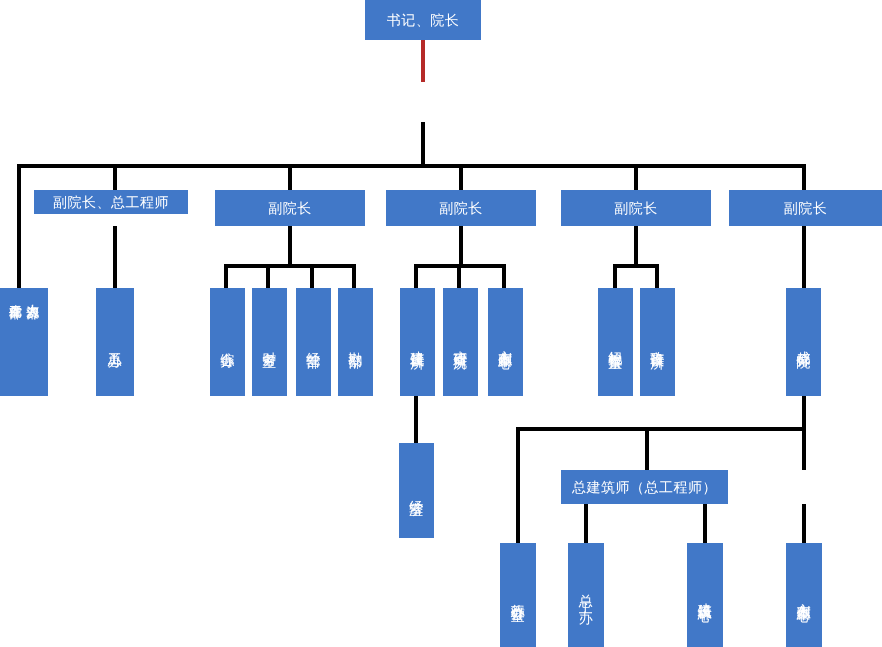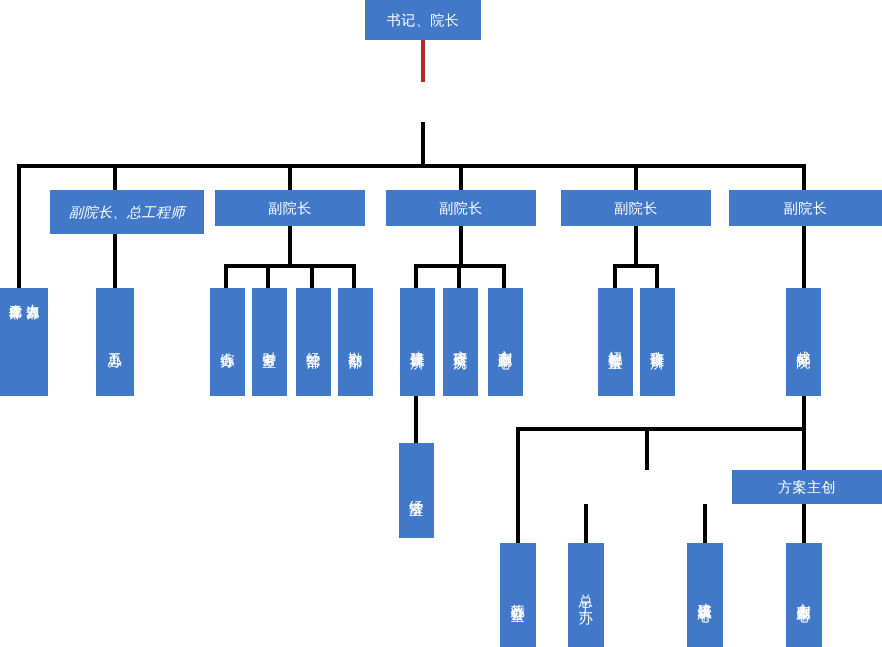--- a/index.html
+++ b/index.html
@@ -112,21 +112,21 @@
   <div class="ln" style="left:802px;top:427px;width:4px;height:43px;"></div>
 
   <div class="ln" style="left:584px;top:504px;width:4px;height:39px;"></div>
   <div class="ln" style="left:703px;top:504px;width:4px;height:39px;"></div>
 
   <div class="ln" style="left:802px;top:504px;width:4px;height:39px;"></div>
 
   <div class="node h" style="left:365px;top:0px;width:116px;height:40px;">书记、院长</div>
 
 
-  <div class="node h" style="left:50px;top:190px;width:154px;height:44px;font-style:italic;">副院长、总工程师</div>
+  <div class="node h" style="left:34px;top:190px;width:154px;height:24px;">副院长、总工程师</div>
   <div class="node h" style="left:215px;top:190px;width:150px;height:36px;">副院长</div>
   <div class="node h" style="left:386px;top:190px;width:150px;height:36px;">副院长</div>
   <div class="node h" style="left:561px;top:190px;width:150px;height:36px;">副院长</div>
   <div class="node h" style="left:729px;top:190px;width:153px;height:36px;">副院长</div>
 
   <div class="node v" style="left:0px;top:288px;width:48px;height:108px;">
     <div class="vcols">
       <span class="vtext">人力资源部</span>
       <span class="vtext">党群工作部</span>
     </div>
@@ -167,22 +167,22 @@
   </div>
 
   <div class="node v" style="left:786px;top:288px;width:35px;height:108px;">
     <span class="vtext">成都分院</span>
   </div>
 
   <div class="node v" style="left:399px;top:443px;width:35px;height:95px;">
     <span class="vtext">经济室</span>
   </div>
 
+  <div class="node h" style="left:561px;top:470px;width:167px;height:34px;">总建筑师（总工程师）</div>
 
-  <div class="node h" style="left:732px;top:470px;width:150px;height:34px;">方案主创</div>
 
   <div class="node v" style="left:500px;top:543px;width:36px;height:104px;">
     <span class="vtext">行政办公室</span>
   </div>
 
   <div class="node v" style="left:568px;top:543px;width:36px;height:104px;">
     <span class="vtext spaced">总工办</span>
   </div>
 
   <div class="node v" style="left:687px;top:543px;width:36px;height:104px;">

